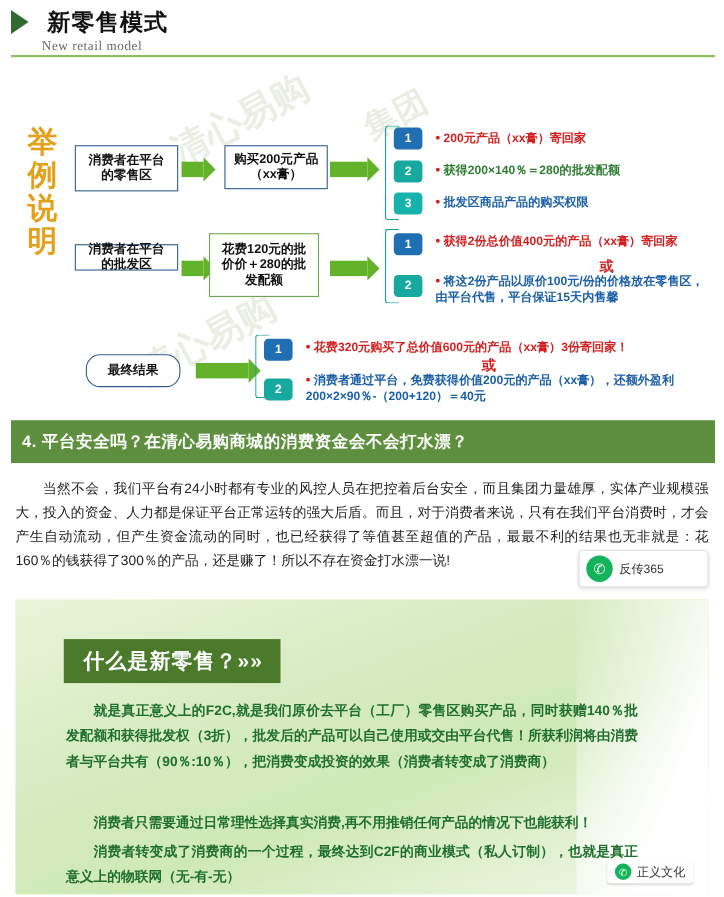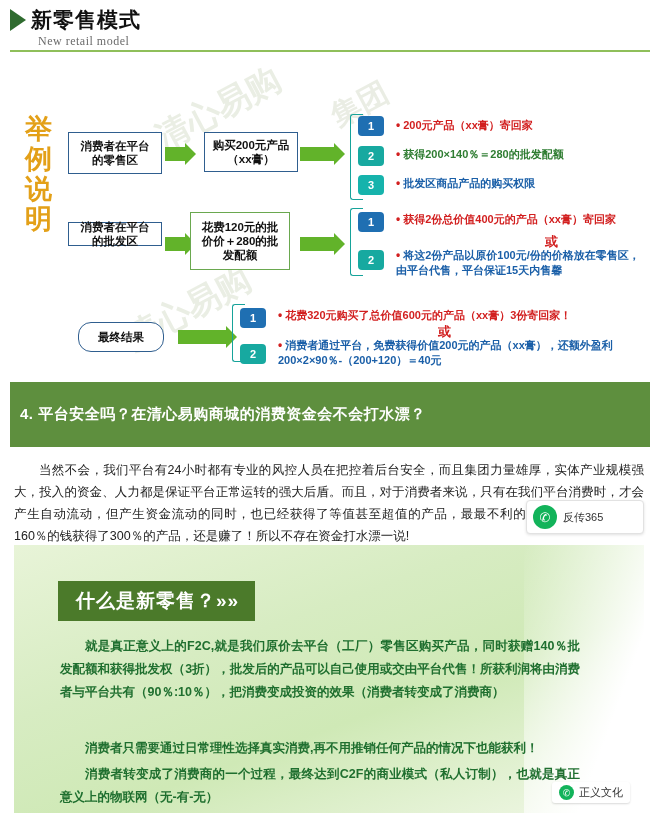--- a/index.html
+++ b/index.html
@@ -19,21 +19,21 @@
   
   .header {
     position: relative;
     height: 56px;
     padding: 6px 0 0 10px;
     box-sizing: border-box;
   }
   .header-row {
     display: flex;
     align-items: center;
-    gap: 5px;
+    gap: 17px;
   }
   .play-tri {
     width: 0; height: 0;
     border-left: 16px solid #2f6b2f;
     border-top: 11px solid transparent;
     border-bottom: 11px solid transparent;
   }
   .header-title-cn {
     font-size: 21px;
     font-weight: bold;
@@ -165,21 +165,21 @@
     font-size: 12px;
   }
 
   
   .section-bar {
     margin: 6px 8px 0 10px;
     background: #5e8f3e;
     color: #ffffff;
     font-size: 15px;
     font-weight: bold;
-    padding: 23px 10px;
+    padding: 10px 10px;
     letter-spacing: .5px;
   }
   .section-bar-wrap { position: relative; }
 
   
   .para {
     margin: 12px 14px 0 14px;
     font-size: 12.5px;
     line-height: 22px;
     color: #222;

